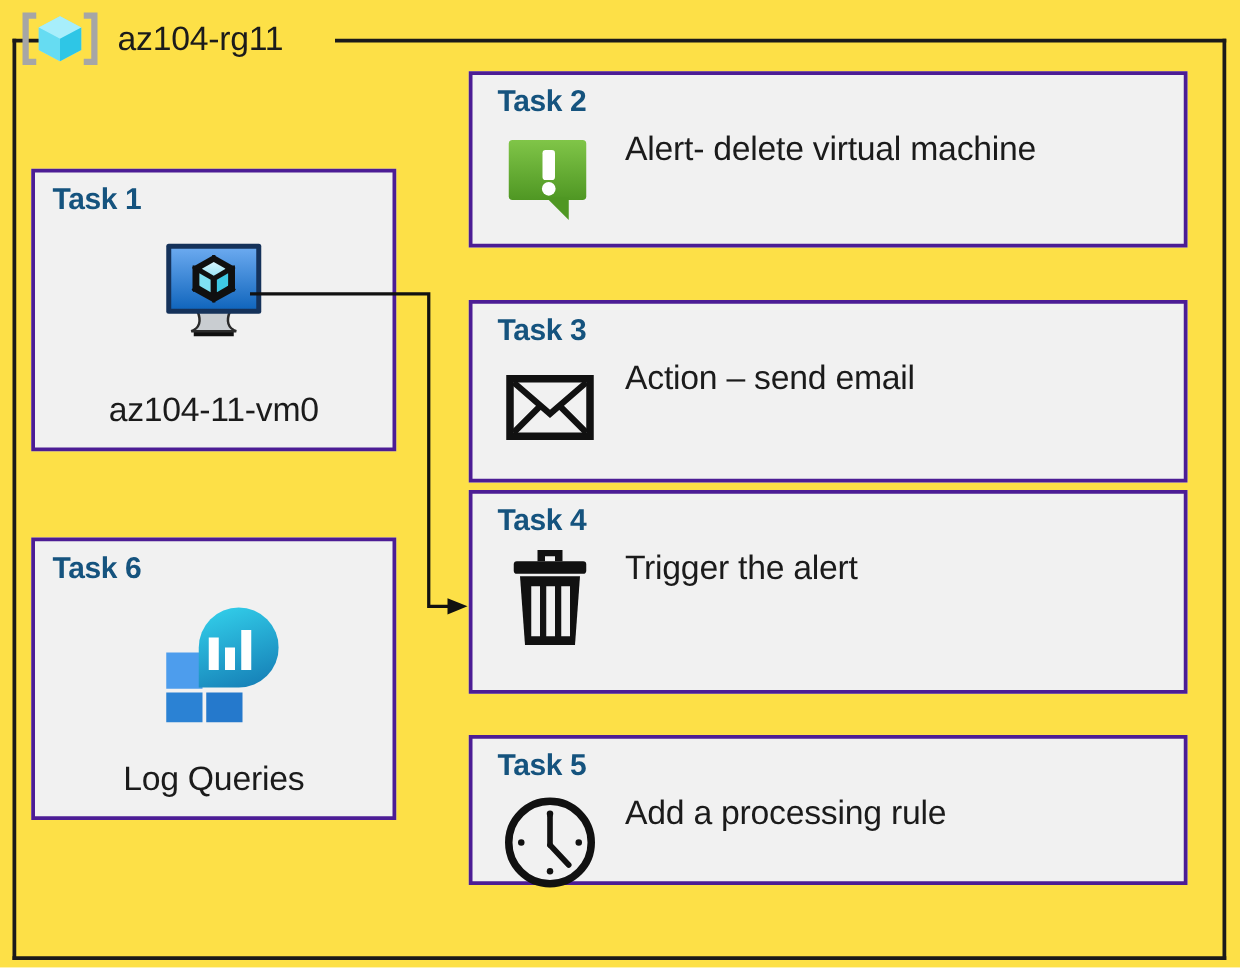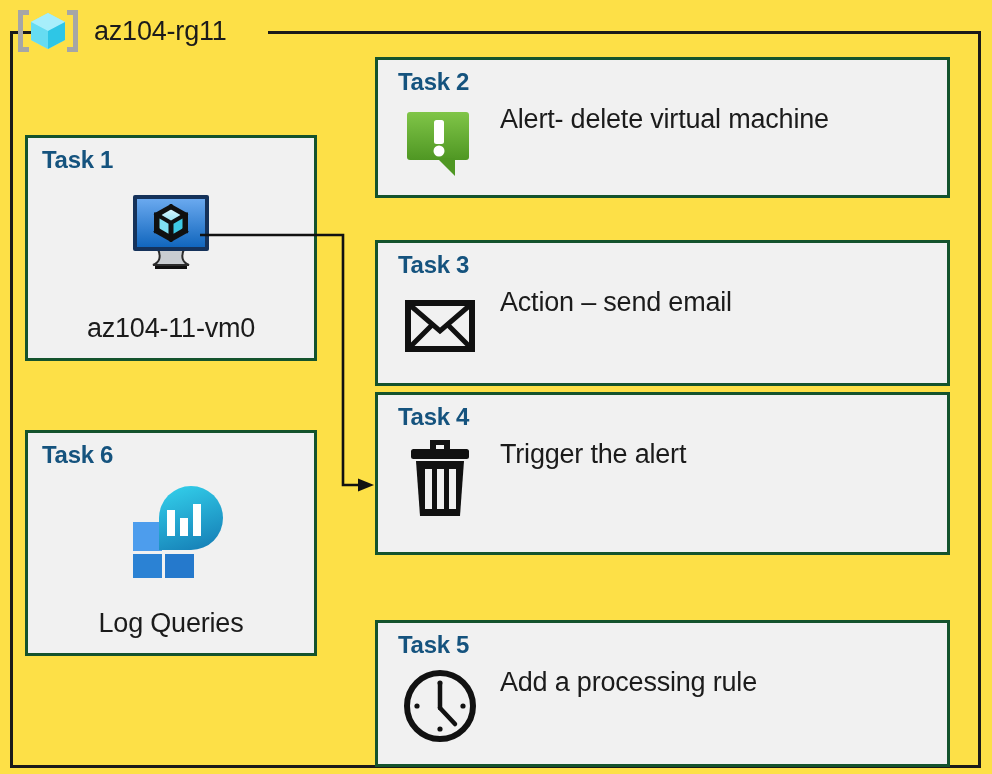--- a/index.html
+++ b/index.html
@@ -19,21 +19,21 @@
   .rg-top-left  { left:10px;  top:31px;  width:22px;  height:3px; }
   .rg-top-right { left:268px; top:31px;  width:713px; height:3px; }
 
   .rg-header { position:absolute; left:12px; top:2px; height:58px;
                display:flex; align-items:center; }
   .rg-icon { width:72px; height:52px; display:block; }
   .rg-title { font-size:27px; color:#1b1b1b; margin-left:10px;
               letter-spacing:-0.2px; white-space:nowrap; }
 
   
-  .task-box { position:absolute; background:#f1f1f1; border:3px solid #14532d; }
+  .task-box { position:absolute; background:#f1f1f1; border:3px solid #4c1d95; }
   .task-label { position:absolute; font-size:24px; font-weight:bold;
                 color:#15537e; letter-spacing:-0.3px; }
   .task-text { font-size:27px; color:#1b1b1b; white-space:nowrap;
                letter-spacing:-0.2px; }
 
   
   .card-v { width:292px; height:226px; }
   .card-v .task-label { left:14px; top:8px; }
   .card-v .v-icon { position:absolute; left:0; right:0; top:52px;
                     display:flex; justify-content:center; align-items:center;
@@ -48,21 +48,21 @@
                    display:flex; align-items:flex-start; }
   .card-h .h-icon { width:84px; height:78px; flex:0 0 84px;
                     display:flex; align-items:center; justify-content:center; }
   .card-h .h-txt  { margin-left:18px; }
 
   #box1 { left:25px;  top:135px; }
   #box6 { left:25px;  top:430px; }
   #box2 { top:57px;   height:141px; }
   #box3 { top:240px;  height:146px; }
   #box4 { top:392px;  height:163px; }
-  #box5 { top:620px;  height:147px; }
+  #box5 { top:588px;  height:120px; }
 
   
   #connector { position:absolute; left:0; top:0; width:992px; height:774px;
                pointer-events:none; }
 </style>
 </head>
 <body>
 
 <div id="stage">
 

